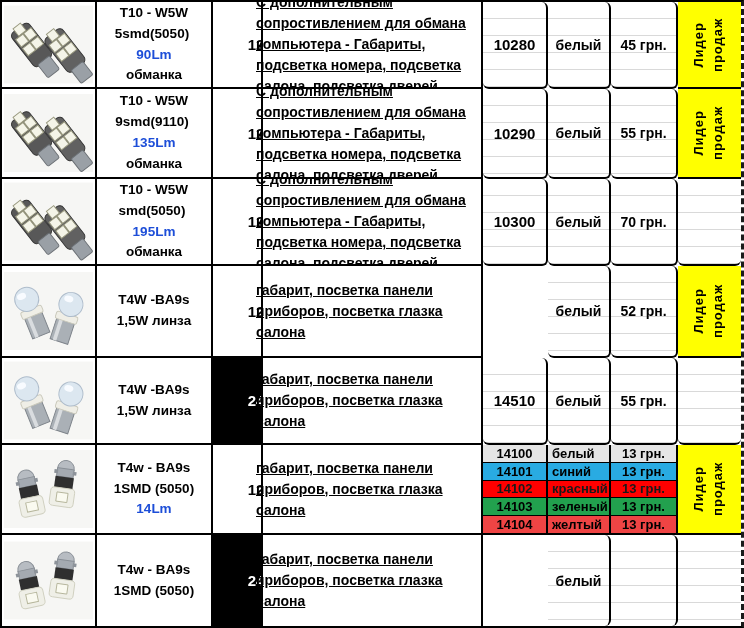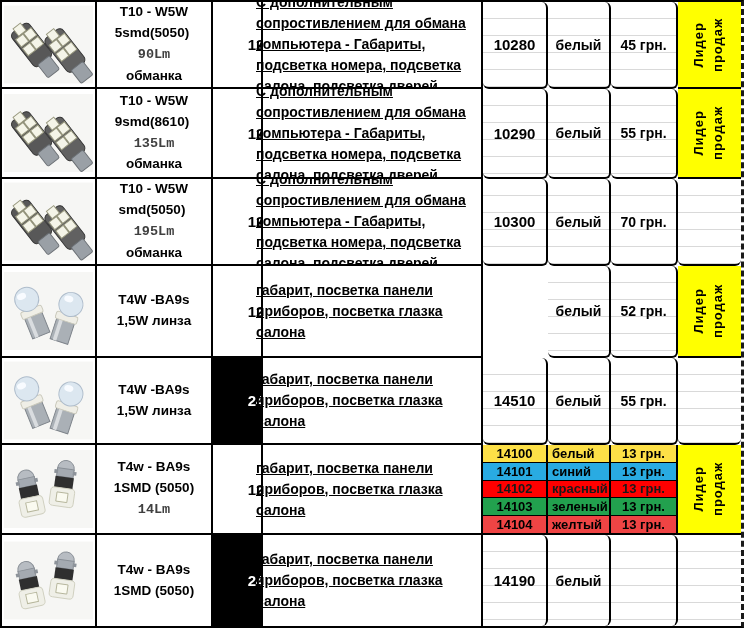--- a/index.html
+++ b/index.html
@@ -23,21 +23,21 @@
   .cell.lastcol{border-right:none;}
   
   .gl{
     background-image:repeating-linear-gradient(to bottom,
       transparent 0px, transparent 16px, #d9d9d9 16px, #d9d9d9 17px);
     border-radius:6px;
   }
   .imgc{padding:2px;background:#fff;}
   .imgc svg{display:block;width:100%;height:100%;}
   .namec{flex-direction:column;font-weight:bold;font-size:13.5px;line-height:1.55;text-align:center;padding:0 2px;}
-  .red{color:#404040;font-family:Liberation Mono, monospace;}
+  .red{color:#1d4ed8;}
   .nline .sep{display:inline-block;width:4px;}
   .voltc{font-weight:bold;font-size:15px;padding-left:48px;}
   .voltc.inv{background:#000;color:#fff;}
   .descc{font-weight:bold;font-size:14px;line-height:1.5;text-align:left;padding:2px 5px;text-decoration:underline;}
   .valc{font-weight:bold;font-size:15px;background-color:#fff;}
   .valc.price{font-size:14px;}
   .valc.colr{font-size:14px;}
   .subwrap{box-sizing:border-box;border-right:2px solid #000;border-bottom:2px solid #000;
     display:flex;flex-direction:column;padding:0;}
   .subrow{flex:1;display:grid;grid-template-columns:65px 63px 1fr;box-sizing:border-box;}
@@ -113,21 +113,21 @@
           <rect x="22" y="12" width="10" height="10" fill="#f4f4e8" stroke="#99997f" stroke-width="1"></rect>
           <rect x="33" y="12" width="10" height="10" fill="#f4f4e8" stroke="#99997f" stroke-width="1"></rect>
           <rect x="22" y="24" width="10" height="10" fill="#f4f4e8" stroke="#99997f" stroke-width="1"></rect>
           <rect x="33" y="24" width="10" height="10" fill="#f4f4e8" stroke="#99997f" stroke-width="1"></rect>
           <rect x="27" y="1" width="10" height="10" fill="#f4f4e8" stroke="#99997f" stroke-width="1"></rect>
         </g>
       </svg>
     </div>
     <div class="cell namec" style="grid-area: 2 / 2;">
       <div class="nline"><span>T10 - W5W</span></div>
-      <div class="nline"><span>9smd(8610)</span><span class="sep"></span><span class="red">135Lm</span></div>
+      <div class="nline"><span>9smd(9110)</span><span class="sep"></span><span class="red">135Lm</span></div>
       <div class="nline"><span>обманка</span></div>
     </div>
     <div class="cell voltc" style="grid-area: 2 / 3;">
       <span>12V</span>
     </div>
     <div class="cell descc" style="grid-area: 2 / 4;">С дополнительным сопростивлением для обмана компьютера - Габариты, подсветка номера, подсветка салона, подсветка дверей</div>
     <div class="cell valc gl" style="grid-area: 2 / 5;">10290</div>
     <div class="cell valc colr gl" style="grid-area: 2 / 6;">белый</div>
     <div class="cell valc price gl" style="grid-area: 2 / 7;">55 грн.</div>
     <div class="cell lastcol bannerc" style="grid-area: 2 / 8; background: rgb(255, 255, 0);">
@@ -264,21 +264,21 @@
     <div class="cell namec" style="grid-area: 6 / 2;">
       <div class="nline"><span>T4w - BA9s</span></div>
       <div class="nline"><span>1SMD (5050)</span></div>
       <div class="nline"><span class="red">14Lm</span></div>
     </div>
     <div class="cell voltc" style="grid-area: 6 / 3;">
       <span>12V</span>
     </div>
     <div class="cell descc" style="grid-area: 6 / 4;">габарит, посветка панели приборов, посветка глазка салона</div>
     <div class="subwrap" style="grid-area: 6 / 5 / auto / 8;">
-      <div class="subrow sb" style="background: #fde047; color: rgb(0, 0, 0);">
+      <div class="subrow sb" style="background: #e5e5e5; color: rgb(0, 0, 0);">
         <div class="sc b">14100</div>
         <div class="sc b left">белый</div>
         <div class="sc">13 грн.</div>
       </div>
       <div class="subrow sb" style="background: rgb(41, 171, 226); color: rgb(0, 0, 0);">
         <div class="sc b">14101</div>
         <div class="sc b left">синий</div>
         <div class="sc">13 грн.</div>
       </div>
       <div class="subrow sb" style="background: rgb(255, 0, 0); color: rgb(26, 26, 26);">
@@ -327,17 +327,16 @@
       </svg>
     </div>
     <div class="cell namec lastrow" style="grid-area: 7 / 2;">
       <div class="nline"><span>T4w - BA9s</span></div>
       <div class="nline"><span>1SMD (5050)</span></div>
     </div>
     <div class="cell voltc inv lastrow" style="grid-area: 7 / 3;">
       <span>24V</span>
     </div>
     <div class="cell descc lastrow" style="grid-area: 7 / 4;">габарит, посветка панели приборов, посветка глазка салона</div>
-    <div class="cell valc gl lastrow" style="grid-area: 7 / 5;">14190</div>
     <div class="cell valc colr gl lastrow" style="grid-area: 7 / 6;">белый</div>
     <div class="cell valc price gl lastrow" style="grid-area: 7 / 7;"></div>
     <div class="cell lastcol bannerc gl lastrow" style="grid-area: 7 / 8;"></div>
   </div>
 
 </body></html>

